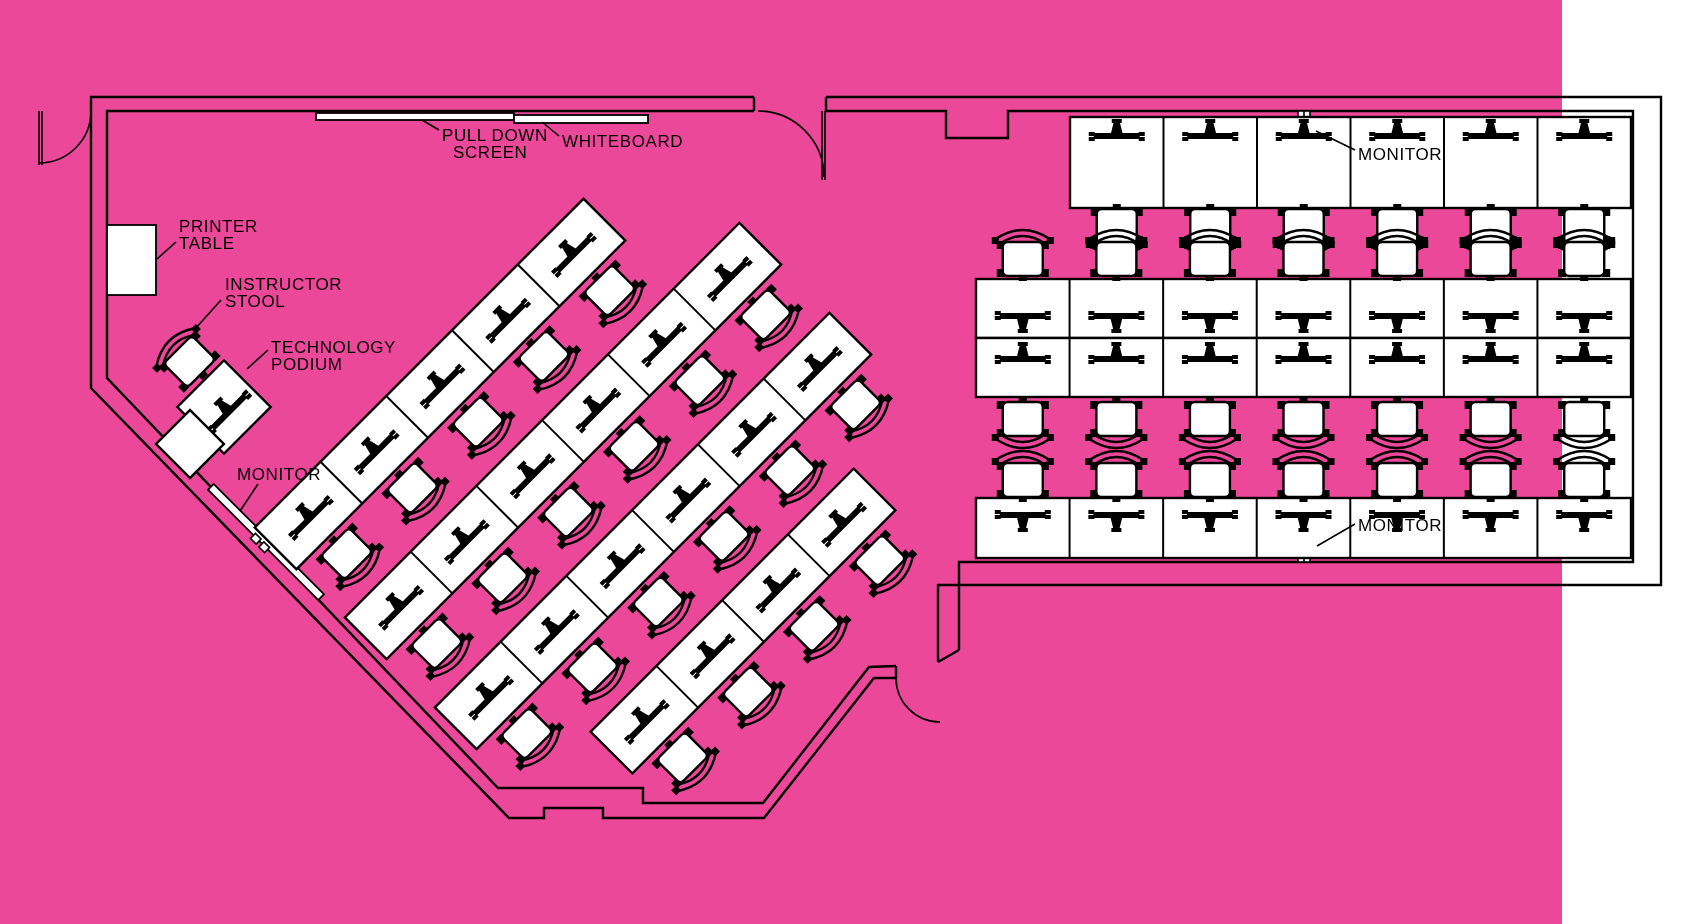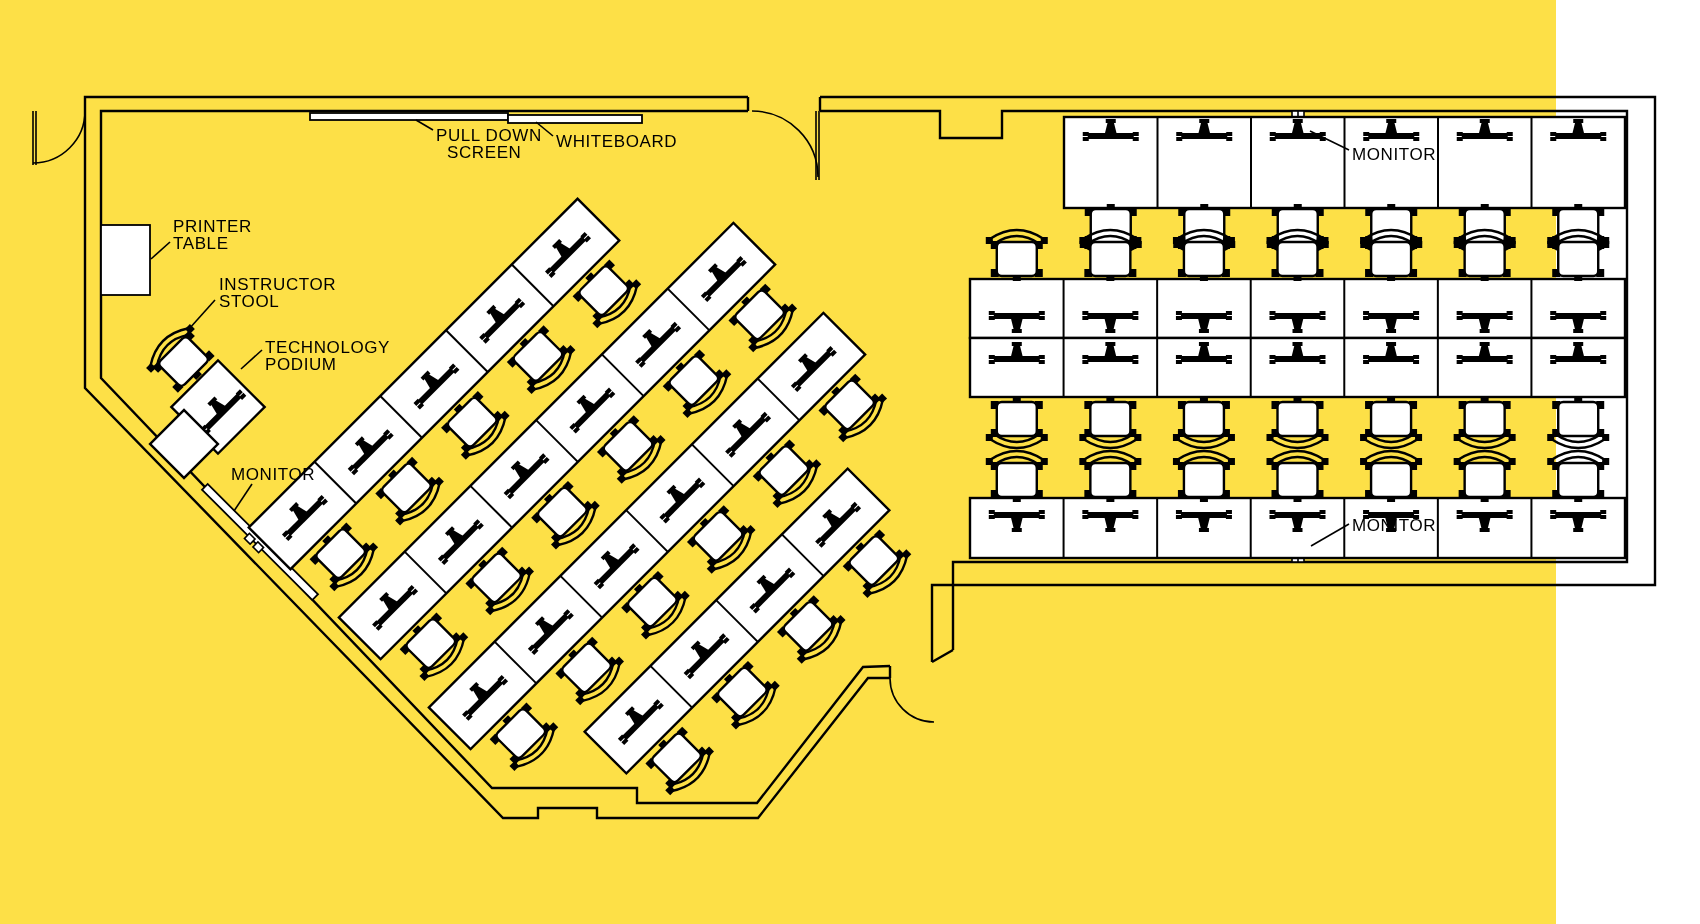--- a/index.html
+++ b/index.html
@@ -1,16 +1,16 @@
 <!DOCTYPE html>
 <html><head>
 <meta charset="utf-8">
 <style>
   html,body{margin:0;padding:0;background:#ffffff;}
-  .plan-wrap{width:1556px;height:924px;background:#fde047;}
+  .plan-wrap{width:1556px;height:924px;background:#ec4899;padding-left:6px;}
   svg{display:block;}
   text{font-family:"Liberation Sans", sans-serif;font-size:17px;letter-spacing:0.6px;fill:#000;}
   .wall{fill:none;stroke:#000;stroke-width:2.4;stroke-linejoin:miter;}
   .thin{fill:none;stroke:#000;stroke-width:1.6;}
   .leader{fill:none;stroke:#000;stroke-width:1.6;}
   .boardrect{fill:#fff;stroke:#000;stroke-width:1.8;}
 </style>
 </head>
 <body>
 

